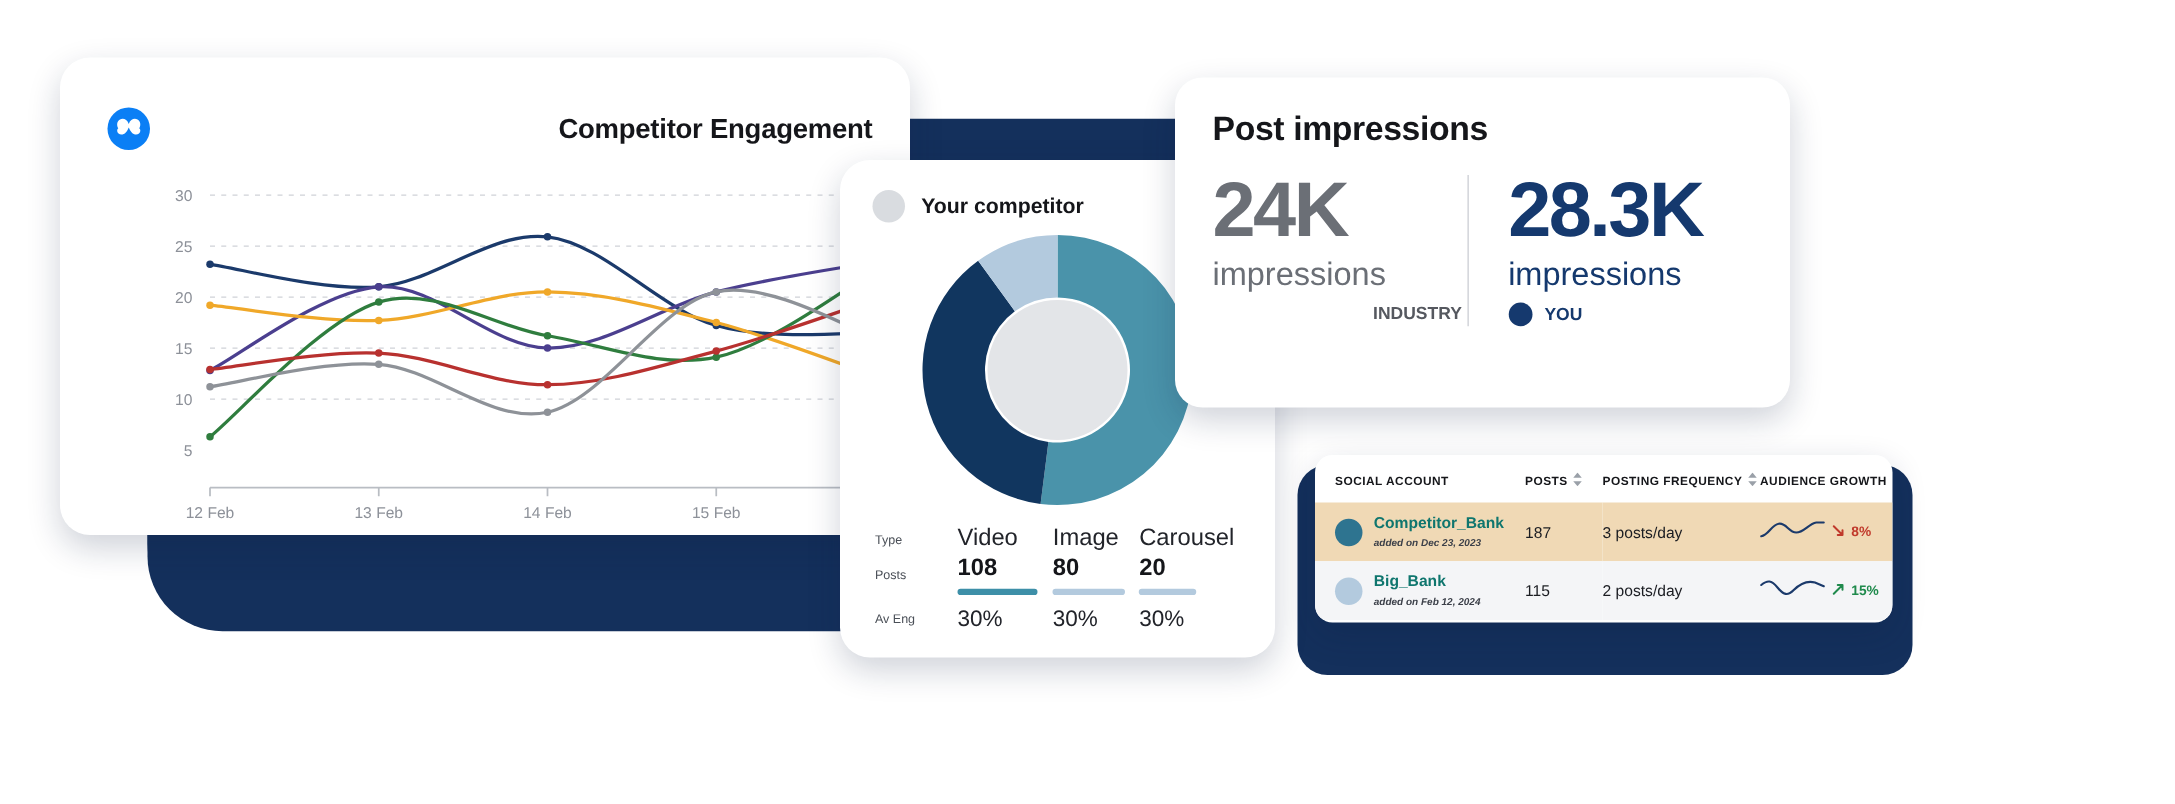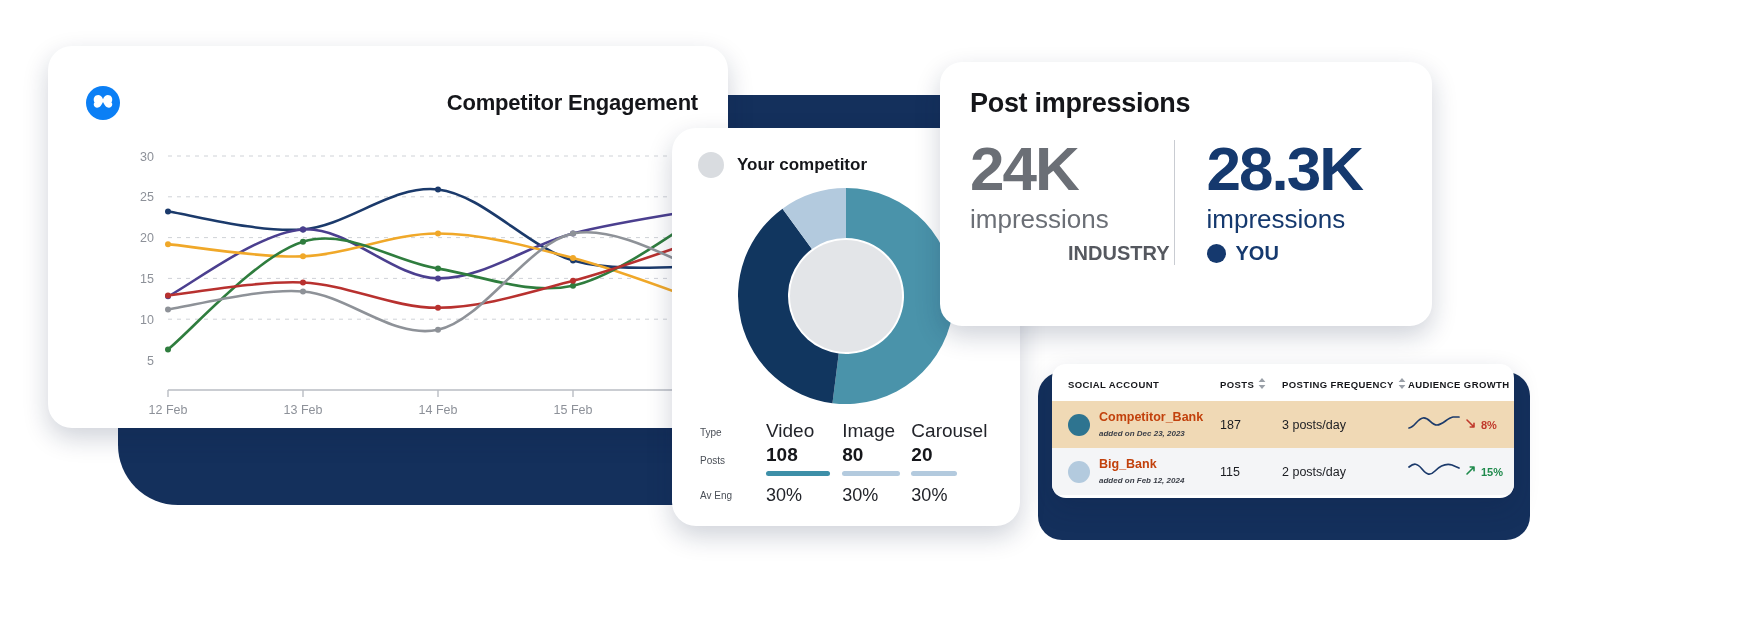--- a/index.html
+++ b/index.html
@@ -87,21 +87,21 @@
   .imp-title { position: absolute; left: 30px; top: 26px; font-size: 27px; font-weight: bold; color: #15161a; letter-spacing: -.3px; }
   .imp-cols { position: absolute; left: 30px; top: 78px; right: 22px; display: flex; }
   .imp-col { flex: 1; }
   .imp-col.right { padding-left: 32px; border-left: 1.5px solid #c9ccd2; }
   .big-num { font-size: 62px; font-weight: bold; line-height: .92; letter-spacing: -2px; }
   .ind-num { color: #6b6f76; }
   .you-num { color: #15396e; }
   .imp-sub { font-size: 26px; line-height: 1.25; margin-top: 6px; }
   .ind-sub { color: #6b6f76; }
   .you-sub { color: #15396e; }
-  .imp-tag { font-size: 20px; font-weight: bold; margin-top: 6px; display: flex; align-items: center; gap: 10px; }
+  .imp-tag { font-size: 14px; font-weight: bold; margin-top: 6px; display: flex; align-items: center; gap: 10px; }
   .ind-tag { color: #55585f; justify-content: flex-end; padding-right: 4px; }
   .you-tag { color: #15396e; }
   .dot-you { width: 19px; height: 19px; border-radius: 50%; background: #15396e; flex: none; }
 
   
   #accounts-card { left: 1052px; top: 364px; width: 462px; height: 134px; border-radius: 14px; overflow: hidden; }
   .acct-table { width: 100%; border-collapse: collapse; table-layout: fixed; }
   .acct-table th {
     font-size: 9.5px; font-weight: bold; color: #15161a; letter-spacing: .4px;
     text-align: left; padding: 14px 0 10px 0; white-space: nowrap;
@@ -112,21 +112,21 @@
   .c-freq { width: 126px; }
   .c-growth { width: 106px; }
   .acct-table td { padding: 0; vertical-align: middle; }
   .row-a { background: #f0d9b5; }
   .row-b { background: #f4f5f7; }
   .cell { height: 47px; display: flex; align-items: center; font-size: 12.5px; color: #1b1d22; }
   .acct-cell { padding-left: 16px; gap: 9px; }
   .av { width: 22px; height: 22px; border-radius: 50%; flex: none; }
   .av-1 { background: #2e7490; }
   .av-2 { background: #b3cade; }
-  .acct-name { font-size: 12.5px; font-weight: bold; color: #c2410c; line-height: 1.15; }
+  .acct-name { font-size: 12.5px; font-weight: bold; color: #0f766e; line-height: 1.15; }
   .acct-sub { font-size: 8px; font-style: italic; font-weight: bold; color: #3c4049; line-height: 1.2; }
   .growth-cell { gap: 5px; }
   .g-txt { font-size: 11px; font-weight: bold; }
   .g-down { color: #c0392b; }
   .g-up { color: #1f8a4c; }
 </style>
 </head>
 <body>
 
 <div class="stage">

